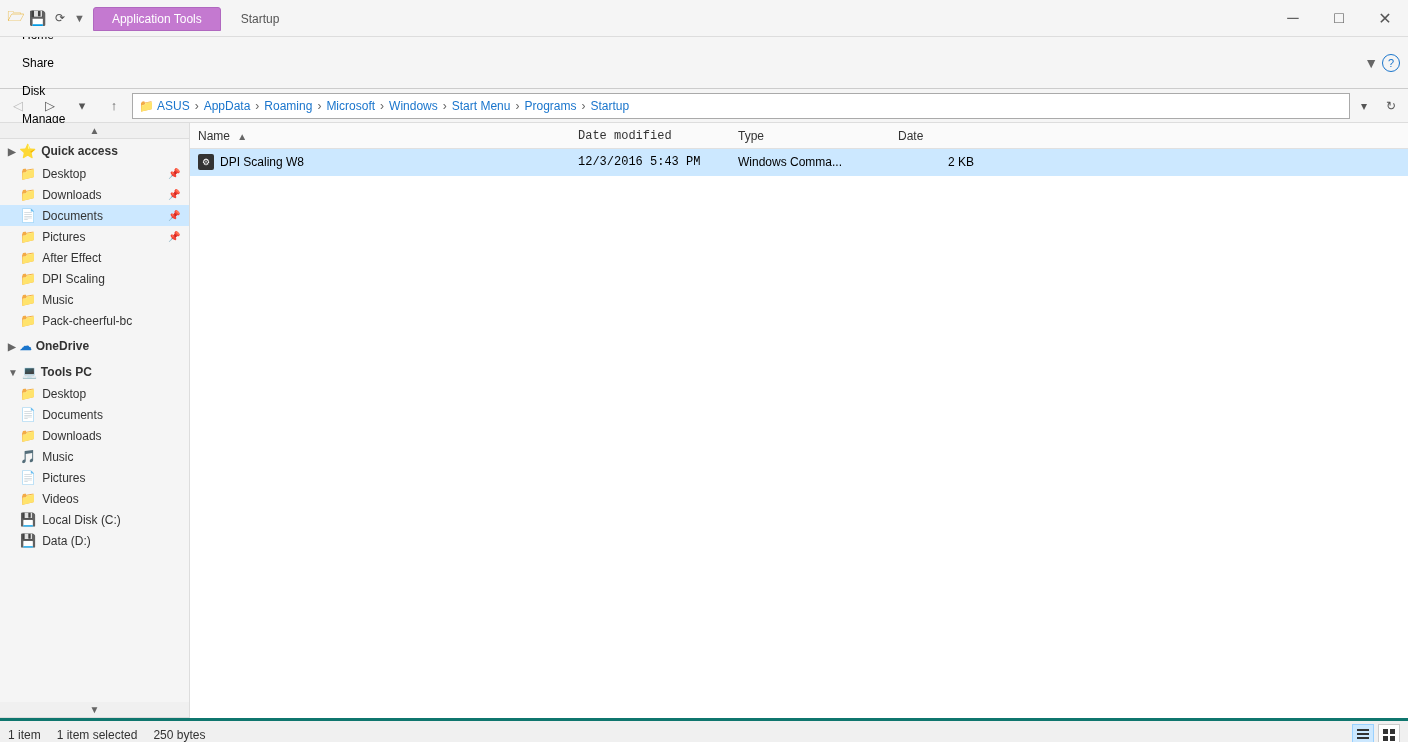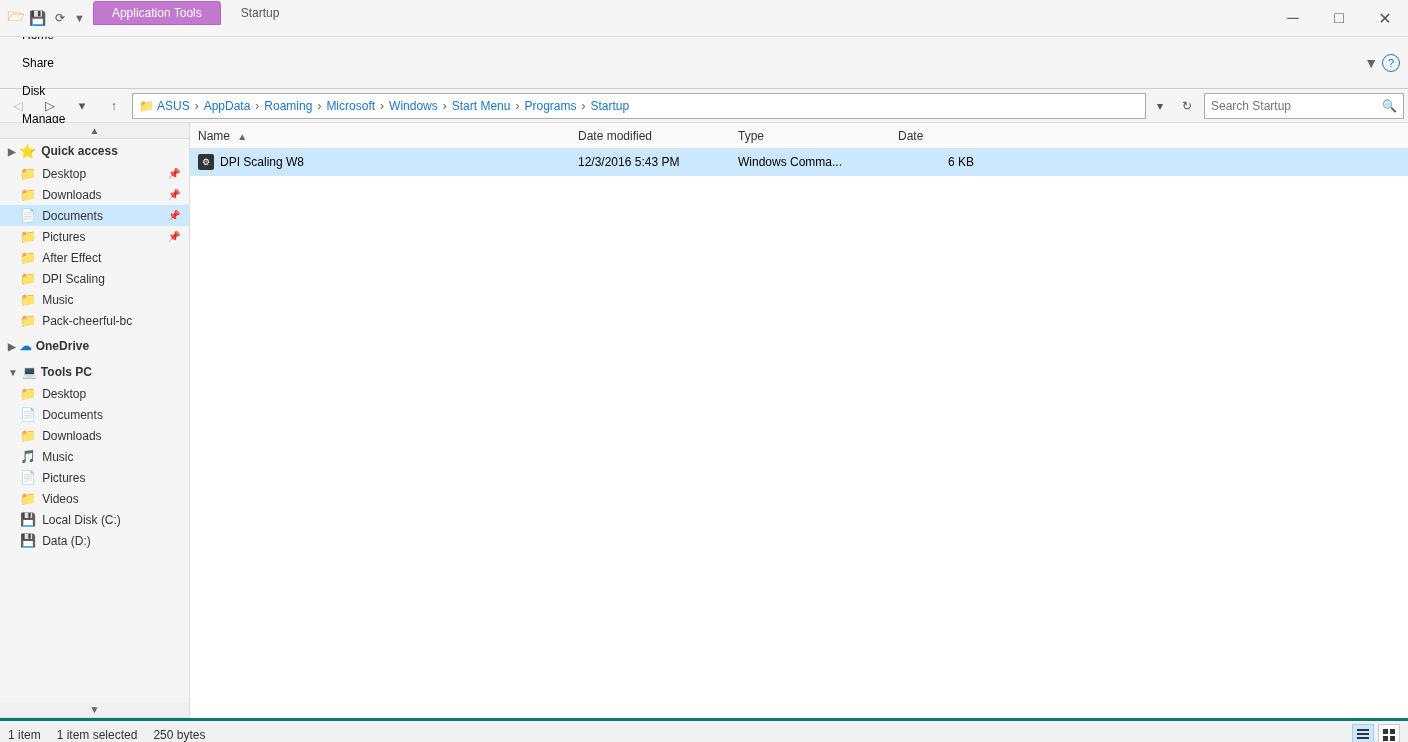--- a/index.html
+++ b/index.html
@@ -5,21 +5,21 @@
     * { margin: 0; padding: 0; box-sizing: border-box; }
     body { font-family: 'Segoe UI', Arial, sans-serif; font-size: 12px; background: #f0f0f0; width: 1408px; height: 742px; overflow: hidden; user-select: none; }
 
     
     .title-bar { height: 37px; background: #f5f5f5; display: flex; align-items: stretch; border-bottom: 1px solid #ddd; position: relative; }
     .title-bar-icons { display: flex; align-items: center; padding: 0 8px; gap: 6px; }
     .title-icon { width: 16px; height: 16px; display: flex; align-items: center; justify-content: center; }
     .title-icon-folder { color: #e6a817; font-size: 14px; }
     .title-icon-save { color: #e74c3c; font-size: 14px; }
     .title-icon-undo { font-size: 12px; color: #555; }
-    .title-tabs { display: flex; align-items: flex-start; flex: 1; }
+    .title-tabs { display: flex; align-items: center; flex: 1; }
     .tab { padding: 4px 18px; font-size: 12px; cursor: pointer; border: 1px solid transparent; margin-right: 1px; position: relative; top: 1px; }
     .tab.active { background: #c479d0; color: white; border-radius: 3px 3px 0 0; border-color: #b068bf; }
     .tab.inactive { background: #f5f5f5; color: #555; border-color: transparent; }
     .window-controls { display: flex; align-items: center; margin-left: auto; }
     .win-btn { width: 46px; height: 37px; display: flex; align-items: center; justify-content: center; font-size: 16px; cursor: pointer; color: #555; }
 
     
     .ribbon { height: 52px; background: #f5f5f5; border-bottom: 1px solid #ccc; display: flex; align-items: center; padding: 4px 8px; gap: 4px; }
     .ribbon-tab-bar { display: flex; align-items: stretch; gap: 2px; flex-direction: column; }
     .ribbon-tab { padding: 6px 14px; font-size: 12px; cursor: pointer; }
@@ -55,21 +55,21 @@
     .sidebar-item.selected { background: #cce8ff; }
     .sidebar-item .folder-icon { color: #e6a817; margin-right: 6px; font-size: 13px; }
     .sidebar-item .pin-icon { color: #555; margin-left: auto; font-size: 10px; }
     .sidebar-item .label { flex: 1; overflow: hidden; text-overflow: ellipsis; white-space: nowrap; }
 
     
     .file-list { flex: 1; background: #fdba74; display: flex; flex-direction: column; overflow: hidden; }
     .file-list-header { display: flex; align-items: center; border-bottom: 1px solid #e0e0e0; background: #fafafa; height: 26px; position: relative; }
     .col-header { padding: 4px 8px; font-size: 12px; color: #333; cursor: pointer; white-space: nowrap; }
     .col-name { width: 380px; }
-    .col-date { width: 160px; }
+    .col-date { width: 160px; font-family: Liberation Mono, monospace; }
     .col-type { width: 160px; }
     .col-size { width: 100px; }
     .file-row { display: flex; align-items: center; padding: 3px 0; cursor: pointer; border-bottom: 1px solid transparent; }
     .file-row.selected { background: #cce8ff; }
     .file-cell { padding: 2px 8px; font-size: 12px; white-space: nowrap; overflow: hidden; text-overflow: ellipsis; }
     .file-name-cell { display: flex; align-items: center; width: 380px; padding: 2px 8px; }
     .cmd-icon { display: inline-block; width: 16px; height: 16px; background: #333; border-radius: 2px; color: white; font-size: 9px; text-align: center; line-height: 16px; margin-right: 6px; flex-shrink: 0; }
 
     
     .status-bar { height: 16px; background: #f0f0f0; border-top: 3px solid #0f766e; display: flex; align-items: center; padding: 14px 8px; font-size: 12px; color: #333; }
@@ -148,24 +148,20 @@
     <span class="path-item">Start Menu</span>
     <span class="path-sep">›</span>
     <span class="path-item">Programs</span>
     <span class="path-sep">›</span>
     <span class="path-item">Startup</span>
   </div>
 
   <div class="path-dropdown">▾</div>
   <div class="refresh-btn">↻</div>
 
-  <div class="search-box">
-    <input class="search-input" type="text" placeholder="Search Startup" style="">
-    <span class="search-icon">🔍</span>
-  </div>
 </div>
 
 <div class="main">
 
   <div class="sidebar">
     <div class="sidebar-scroll-up">▲</div>
 
     <div class="sidebar-section">
       <div class="sidebar-section-header">
         <span class="chevron">▶</span>
@@ -283,21 +279,21 @@
         <span class="cmd-icon">⚙</span>
         <span>DPI Scaling W8</span>
       </div>
       <div class="file-cell col-date">
         <span>12/3/2016 5:43 PM</span>
       </div>
       <div class="file-cell col-type">
         <span>Windows Comma...</span>
       </div>
       <div class="file-cell col-size" style="text-align:right;padding-right:16px;">
-        <span>6 KB</span>
+        <span>2 KB</span>
       </div>
     </div>
 
     <div style="flex:1;background:white;"></div>
   </div>
 </div>
 
 <div class="status-bar">
   <div class="status-left">
     <span>1 item</span>

